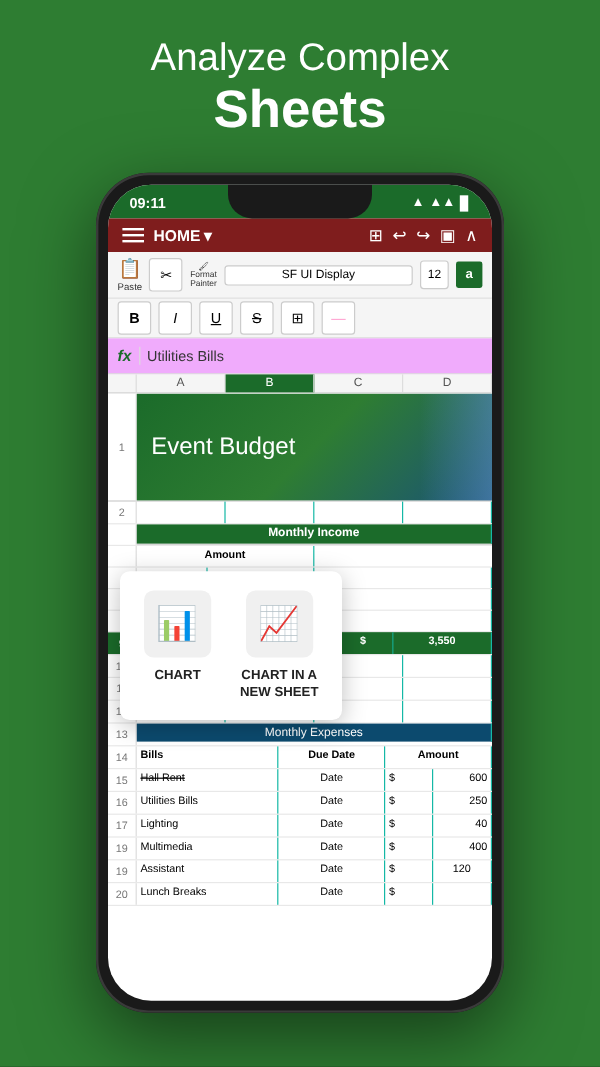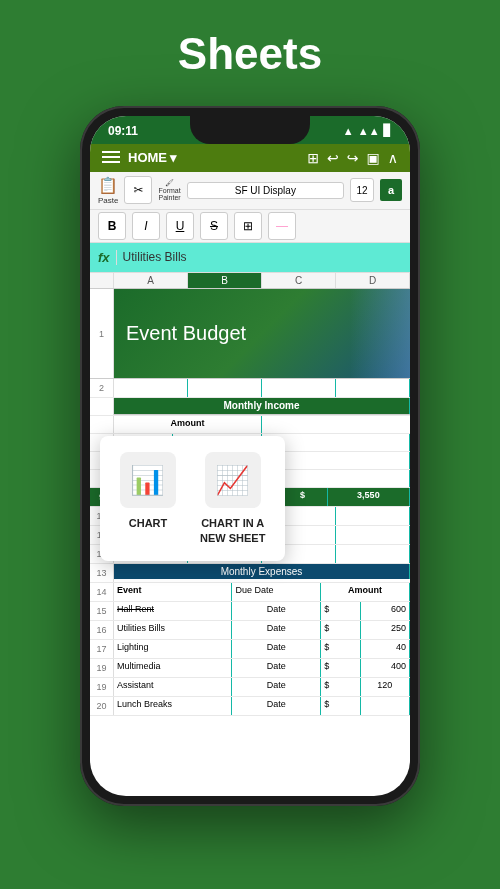--- a/index.html
+++ b/index.html
@@ -85,24 +85,24 @@
     .status-bar .time { font-size: 12px; font-weight: 700; }
 
     .status-icons {
       display: flex;
       align-items: center;
       gap: 4px;
     }
 
     
     .toolbar {
-      background: #4d7c0f;
+      background: #7f1d1d;
       padding: 6px 12px;
       display: flex;
-      align-items: flex-start;
+      align-items: center;
       justify-content: space-between;
       gap: 36px;
     }
 
     .toolbar-left {
       display: flex;
       align-items: center;
       gap: 8px;
     }
 
@@ -231,21 +231,21 @@
       display: flex;
       align-items: center;
       gap: 6px;
     }
 
     .bold-btn { font-weight: 700; }
     .italic-btn { font-style: italic; }
 
     
     .formula-bar {
-      background: #5eead4;
+      background: #f0abfc;
       border-bottom: 1px solid #ddd;
       padding: 4px 8px;
       display: flex;
       align-items: center;
       gap: 6px;
       height: 30px;
     }
 
     .fx-label {
       color: #1b6b2a;
@@ -387,20 +387,21 @@
       font-weight: 600;
       color: #222;
       text-align: center;
       line-height: 1.3;
     }
   </style>
 </head>
 <body>
 
 <div class="header-text">
+  <div class="title-regular">Analyze Complex</div>
   <div class="title-bold">Sheets</div>
 </div>
 
 <div class="phone-wrapper">
   <div class="phone-frame">
     <div class="phone-screen">
 
       <div class="notch"></div>
 
       <div class="status-bar">
@@ -571,22 +572,22 @@
         <div class="sheet-row">
           <span class="row-num">13</span>
           <div style="flex:1;">
             <div class="cell blue-header" style="width:100%; font-size:10px; padding:2px 4px;">Monthly Expenses</div>
           </div>
         </div>
 
         <div class="sheet-row">
           <span class="row-num">14</span>
           <div style="flex:1; display:grid; grid-template-columns:1.2fr 0.9fr 0.9fr;">
-            <div class="cell" style="font-size:9px; font-weight:600;">Event</div>
-            <div class="cell" style="font-size:9px; font-weight:400; ">Due Date</div>
+            <div class="cell" style="font-size:9px; font-weight:600;">Bills</div>
+            <div class="cell" style="font-size:9px; font-weight:700; text-align:center;">Due Date</div>
             <div class="cell" style="font-size:9px; font-weight:600; text-align:center;">Amount</div>
           </div>
         </div>
 
         <div class="sheet-row">
           <span class="row-num">15</span>
           <div style="flex:1; display:grid; grid-template-columns:1.2fr 0.9fr 0.4fr 0.5fr;">
             <div class="cell strikethrough" style="font-size:9px;">Hall Rent</div>
             <div class="cell" style="font-size:9px; text-align:center;">Date</div>
             <div class="cell" style="font-size:9px;">$</div>

